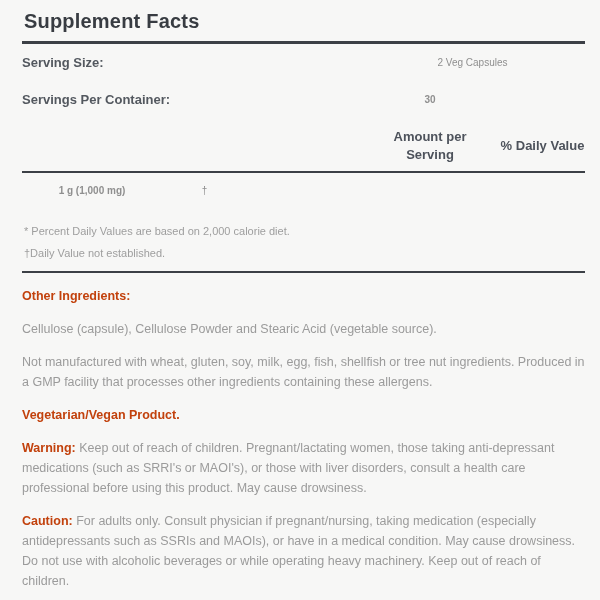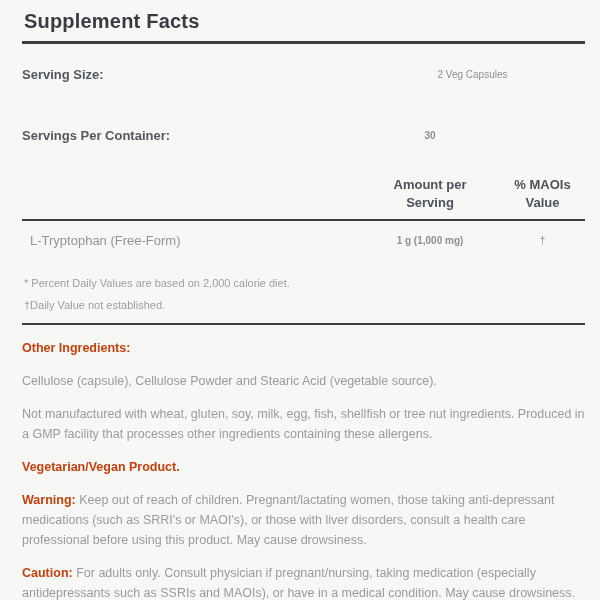--- a/index.html
+++ b/index.html
@@ -12,21 +12,21 @@
   }
   .page{padding:6px 15px 0 22px;}
   .title{
     font-size:20px;font-weight:bold;color:#383c42;
     margin:4px 0 8px 2px;letter-spacing:.2px;
   }
   .rule{background:#3c4046;height:3px;border:none;margin:0;}
   .rule.mid{height:2px;}
   .fact-row{display:flex;align-items:center;}
   .fact-row .lbl{flex:1;font-weight:bold;color:#53585f;font-size:13px;}
-  .fact-row{padding:23px 0;}
+  .fact-row{padding:11px 0;}
   .val{color:#8f8f8f;font-size:10px;}
   .col-wide{width:225px;text-align:center;}
   .col-amount{width:140px;text-align:center;font-weight:bold;}
   .col-dv{width:85px;text-align:center;}
   .header-row{padding:10px 0 8px 0;}
   .header-row .colhead{
     font-weight:bold;color:#4d525b;font-size:13px;line-height:1.35;
     white-space:pre-line;
   }
   .nutrient-row{padding:12px 0 14px 0;}
@@ -53,26 +53,25 @@
   <div class="fact-row">
     <span class="lbl">Servings Per Container:</span>
     <span class="val col-amount">30</span>
     <span class="col-dv"></span>
   </div>
 
   <div class="fact-row header-row">
     <span style="flex:1"></span>
     <span class="colhead col-amount">Amount per
 Serving</span>
-    <span class="colhead col-dv">% MAOIs Value</span>
+    <span class="colhead col-dv">% Daily Value</span>
   </div>
   <div class="rule mid"></div>
 
   <div class="fact-row nutrient-row">
-    <span class="name">L-Tryptophan (Free-Form)</span>
     <span class="val col-amount">1 g (1,000 mg)</span>
     <span class="val col-dv">†</span>
   </div>
 
   <div class="footnotes">
     <div class="footnote">* Percent Daily Values are based on 2,000 calorie diet.</div>
     <div class="footnote">†Daily Value not established.</div>
   </div>
 
   <div class="rule mid"></div>

